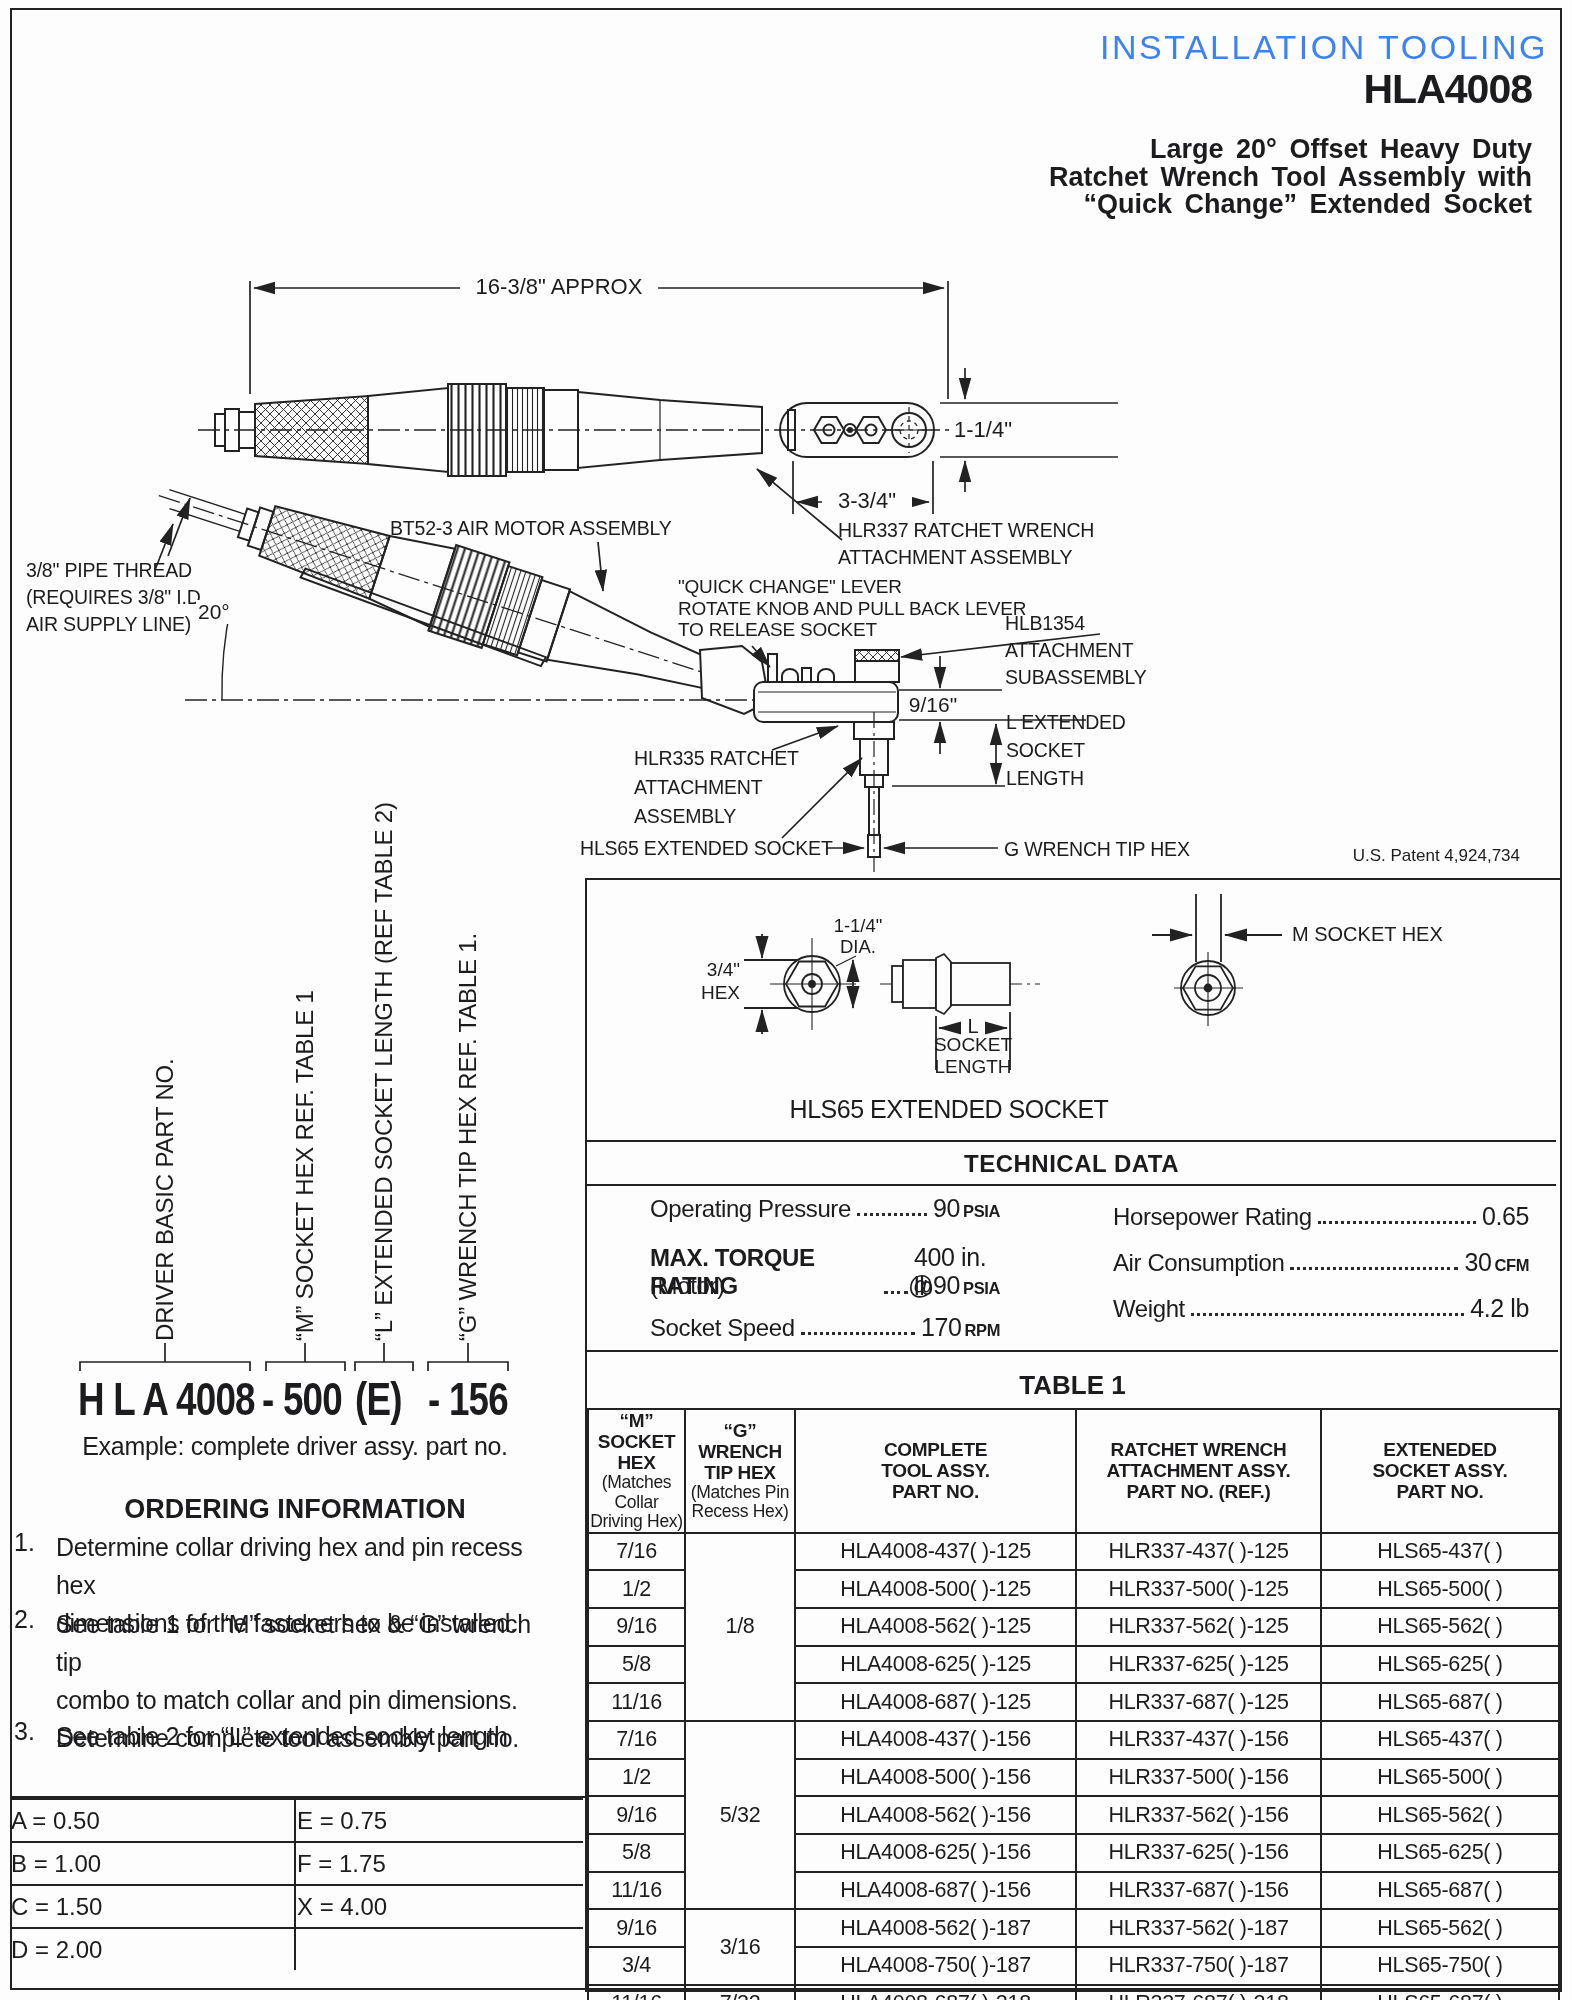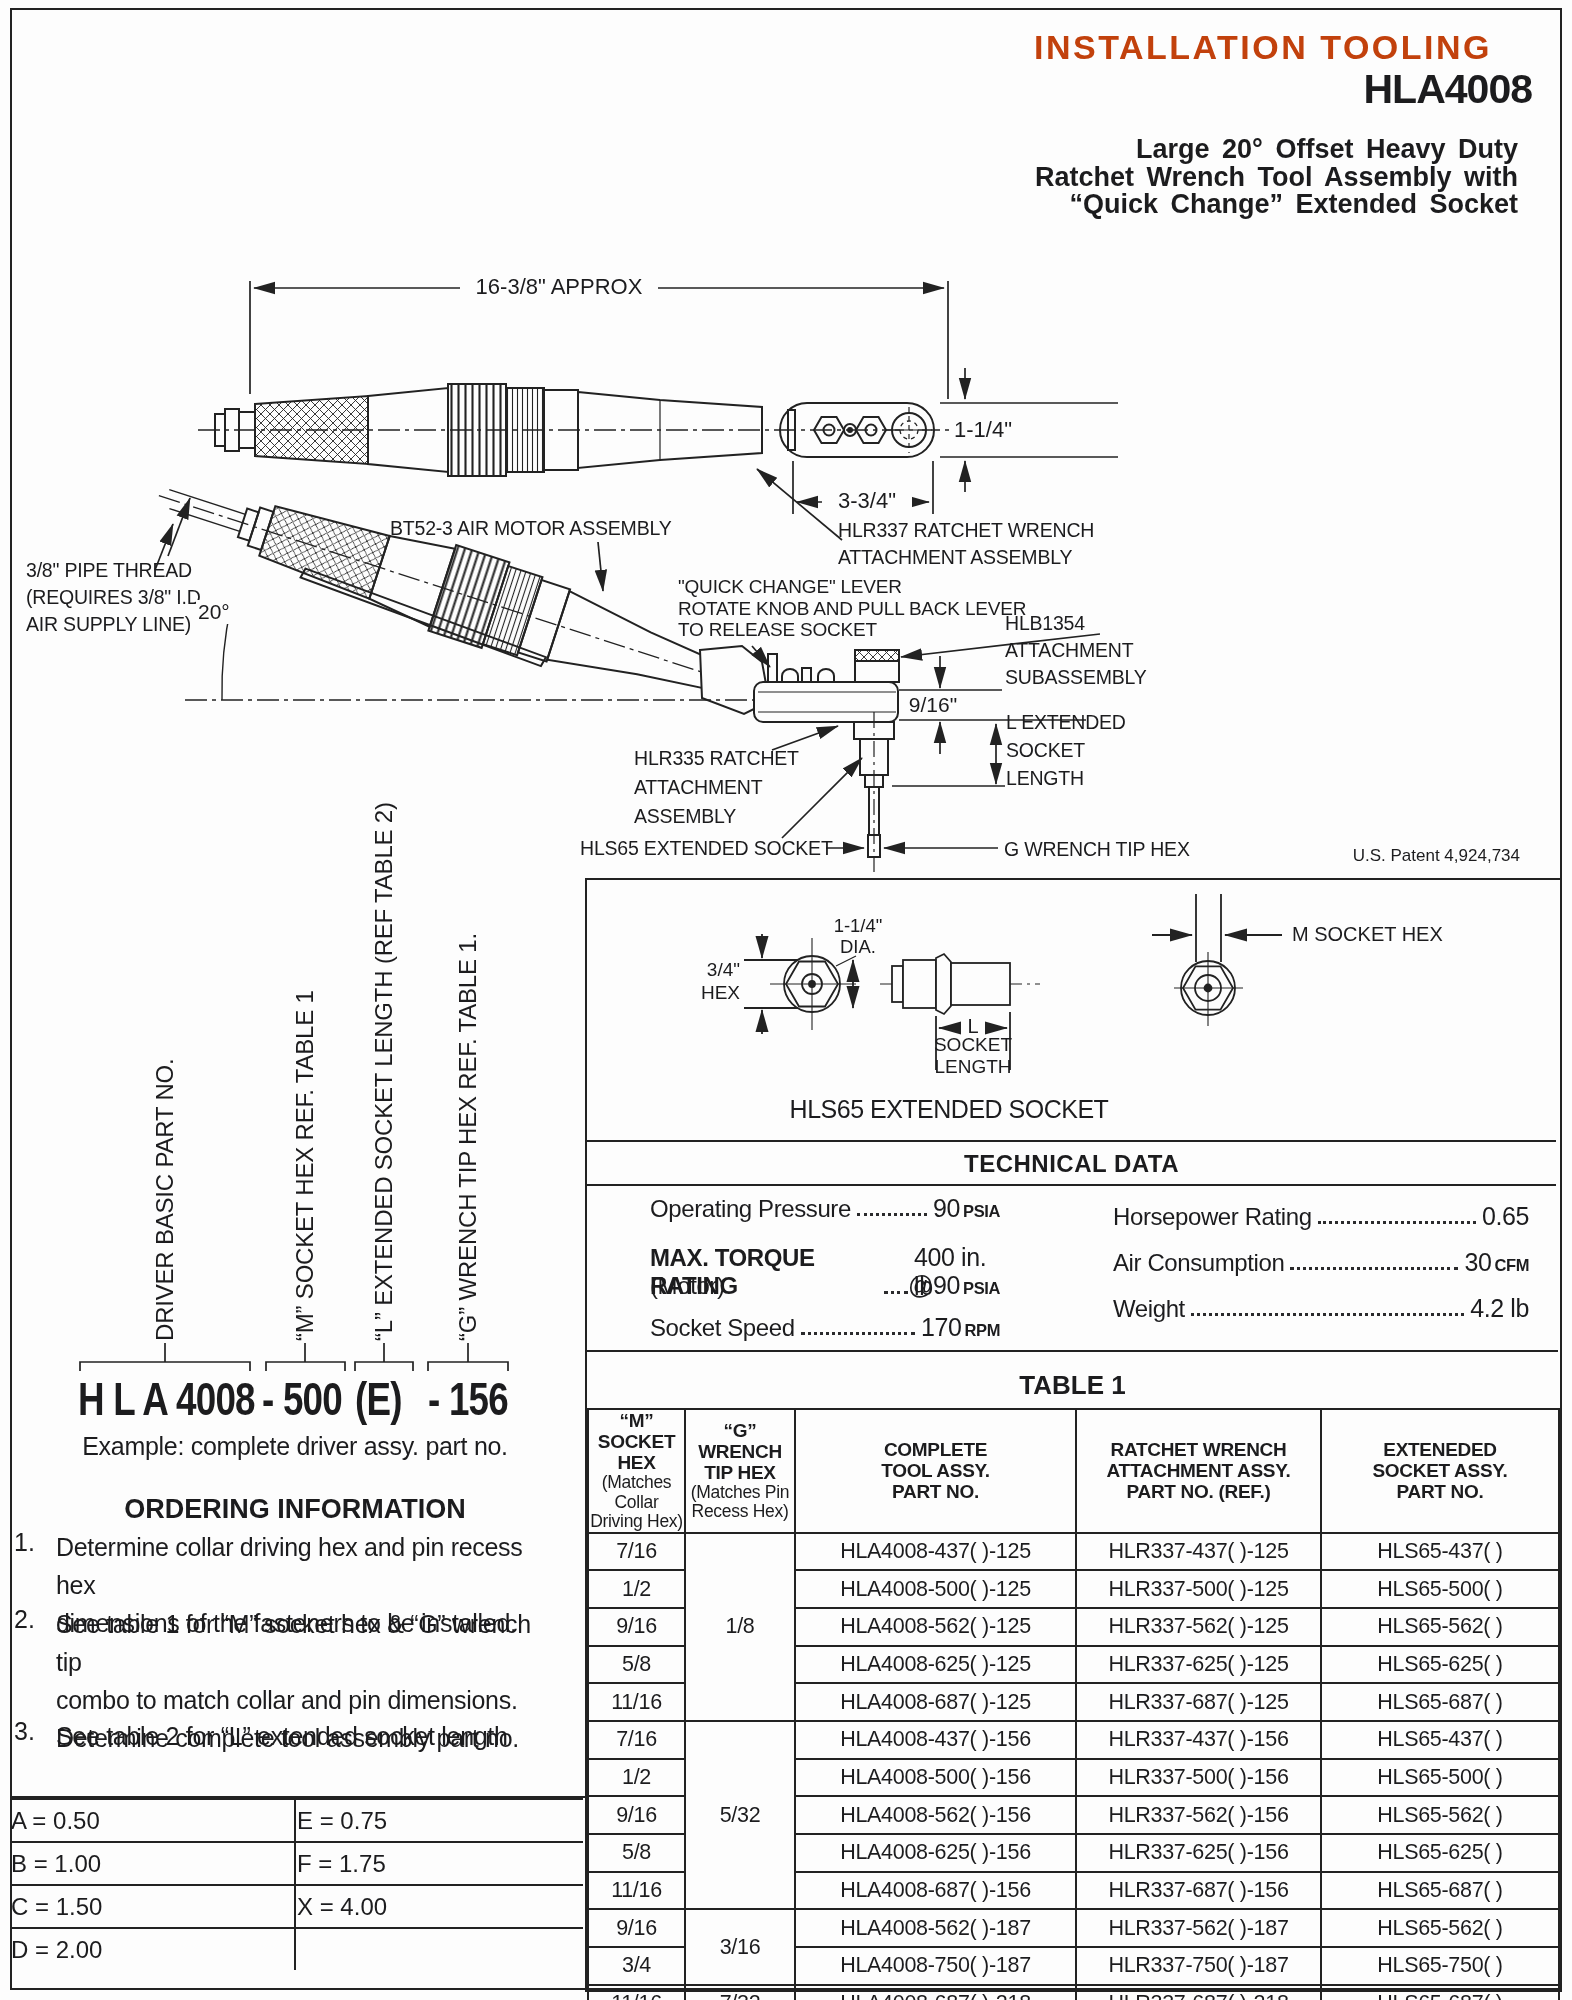--- a/index.html
+++ b/index.html
@@ -190,23 +190,23 @@
       <path d="M 266 1371 L 266 1362 L 345 1362 L 345 1371"></path>
       <line x1="305" y1="1362" x2="305" y2="1343"></line>
       <path d="M 355 1371 L 355 1362 L 413 1362 L 413 1371"></path>
       <line x1="384" y1="1362" x2="384" y2="1343"></line>
       <path d="M 428 1371 L 428 1362 L 508 1362 L 508 1371"></path>
       <line x1="468" y1="1362" x2="468" y2="1343"></line>
     </g>
   </g>
 </svg>
 
-<div class="abs rgt" style="left:660px;top:28px;width:832px;font-size:34px;font-weight:700;letter-spacing:2.5px;color:#c2410c;">INSTALLATION TOOLING</div>
+<div class="abs rgt" style="left:716px;top:28px;width:832px;font-size:34px;font-weight:400;letter-spacing:2.5px;color:#3b82f6;">INSTALLATION TOOLING</div>
 <div class="abs rgt" style="left:900px;top:66px;width:632px;font-size:41px;font-weight:700;letter-spacing:-1px;">HLA4008</div>
-<div class="abs rgt ml" style="left:686px;top:136px;width:832px;font-size:27px;font-weight:700;line-height:27.5px;word-spacing:5px;">Large 20° Offset Heavy Duty
+<div class="abs rgt ml" style="left:700px;top:136px;width:832px;font-size:27px;font-weight:700;line-height:27.5px;word-spacing:5px;">Large 20° Offset Heavy Duty
 Ratchet Wrench Tool Assembly with
 “Quick Change” Extended Socket</div>
 
 <div class="abs ctr dimtxt" style="left:460px;top:274px;width:190px;">16-3/8" APPROX</div>
 <div class="abs ctr" style="left:938px;top:417px;width:90px;font-size:22px;">1-1/4"</div>
 <div class="abs ctr dimtxt" style="left:822px;top:488px;width:82px;">3-3/4"</div>
 <div class="abs lbl" style="left:390px;top:515px;white-space:nowrap;">BT52-3 AIR MOTOR ASSEMBLY</div>
 <div class="abs lbl ml" style="left:838px;top:517px;">HLR337 RATCHET WRENCH
 ATTACHMENT ASSEMBLY</div>
 <div class="abs lbl ml" style="left:26px;top:557px;">3/8" PIPE THREAD

